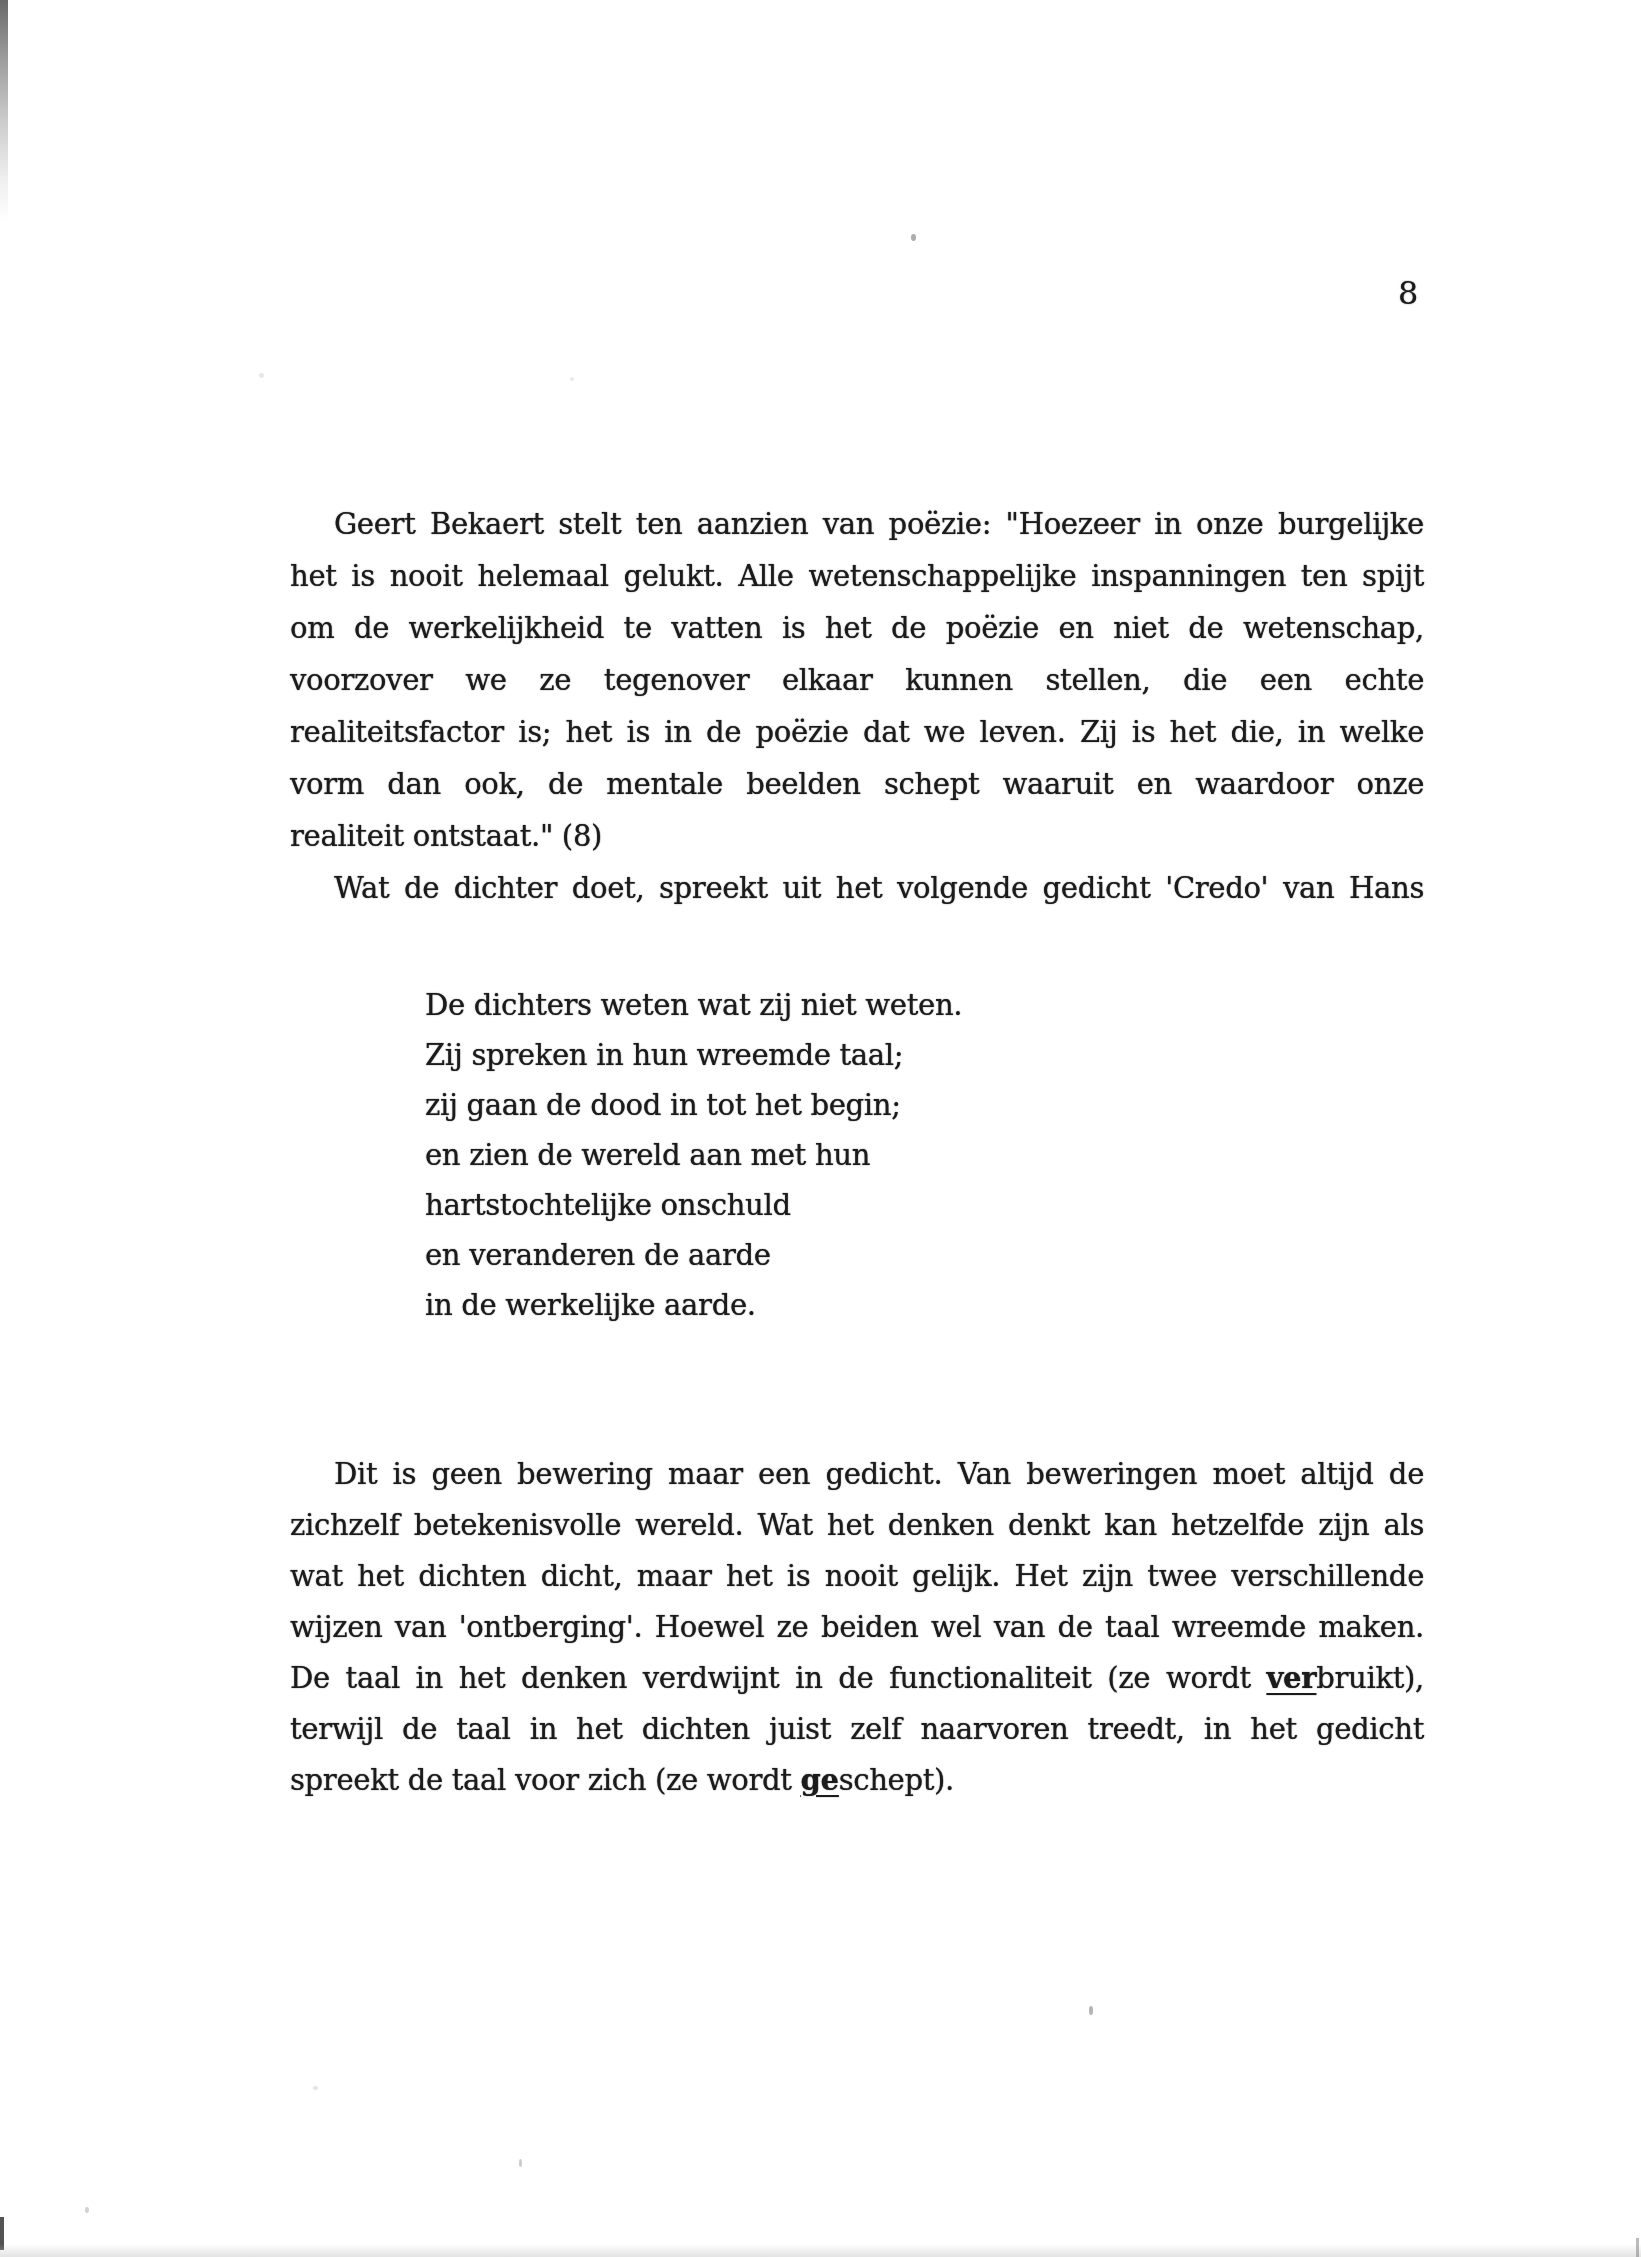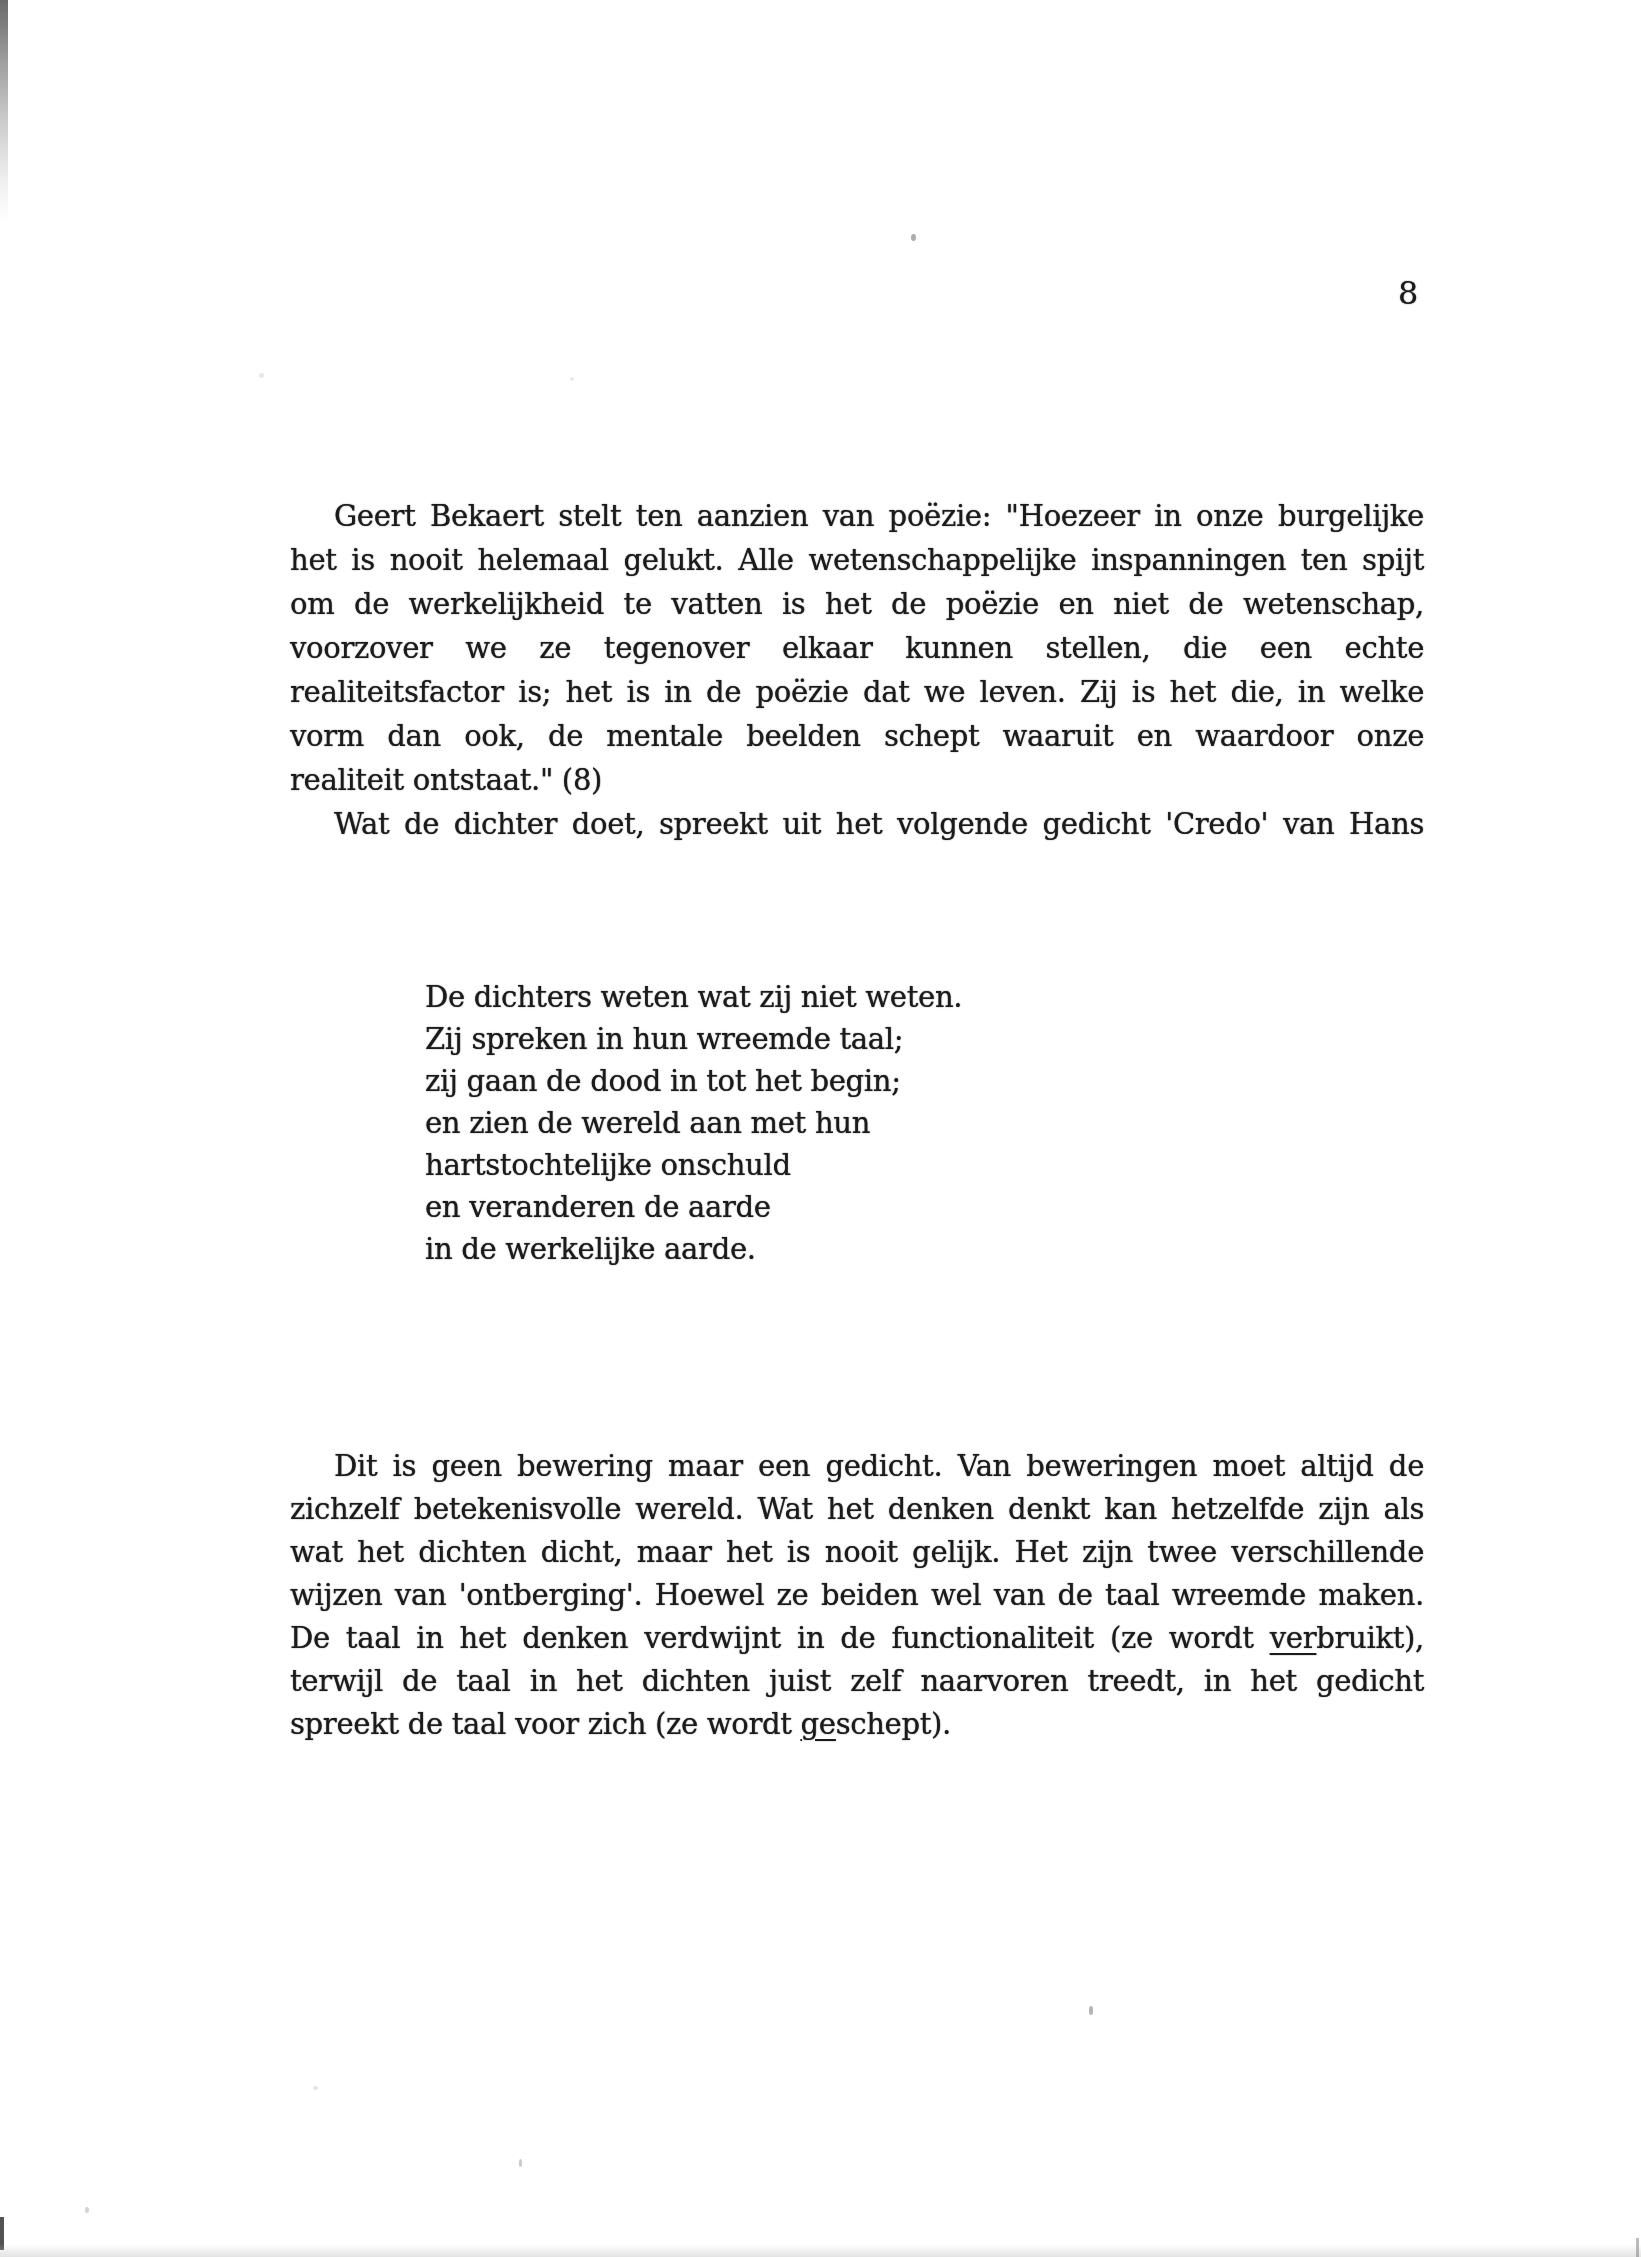--- a/index.html
+++ b/index.html
@@ -20,20 +20,21 @@
     position: absolute;
     font-size: 29px;
     letter-spacing: -0.3px;
     text-shadow: 0 0 1.2px rgba(25,25,25,0.78), 0.4px 0.4px 0 rgba(25,25,25,0.28);
   }
   .ln {
     line-height: 44px;
     text-align: justify;
     text-align-last: justify;
     white-space: normal;
+    margin-top: 8px;
   }
   .ln.plain {
     text-align: left;
     text-align-last: left;
   }
   .ln.indent { text-indent: 44px; }
   .poem .ln {
     line-height: 42px;
     text-align: right;
     text-align-last: left;
@@ -43,20 +44,21 @@
     position: absolute;
     left: 1398px;
     top: 274px;
     font-size: 32px;
     text-shadow: 0 0 1.2px rgba(25,25,25,0.8);
   }
   .u {
     text-decoration: underline;
     text-decoration-thickness: 2.4px;
     text-underline-offset: 4.8px;
+    font-weight: bold;
   }
   
   .artifact { position: absolute; pointer-events: none; }
   .edge-streak-top-left {
     left: 0; top: 0; width: 7.7px; height: 222px;
     background: linear-gradient(180deg,
       rgba(55,55,55,0.75) 0%,
       rgba(80,80,80,0.55) 28%,
       rgba(110,110,110,0.35) 55%,
       rgba(140,140,140,0.15) 80%,

